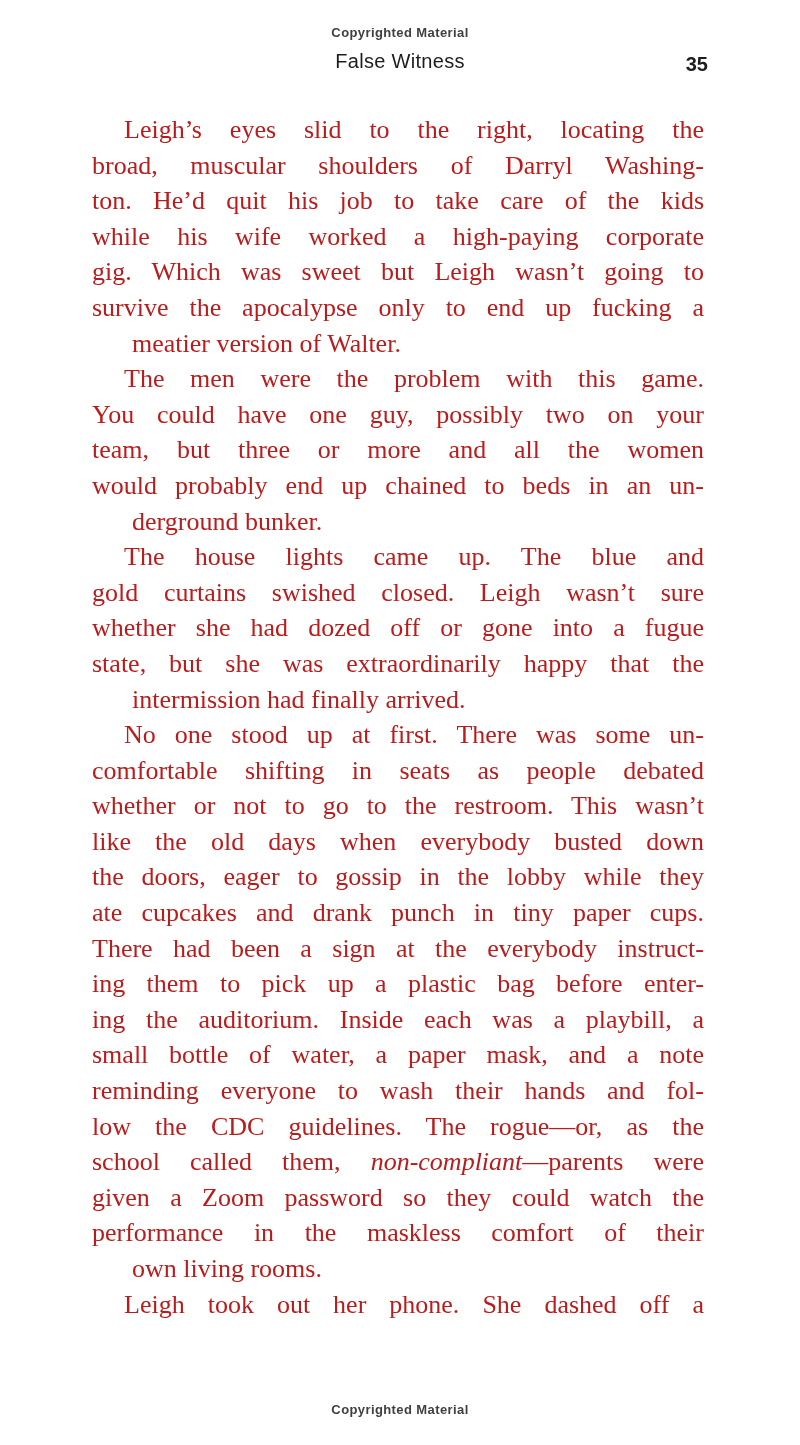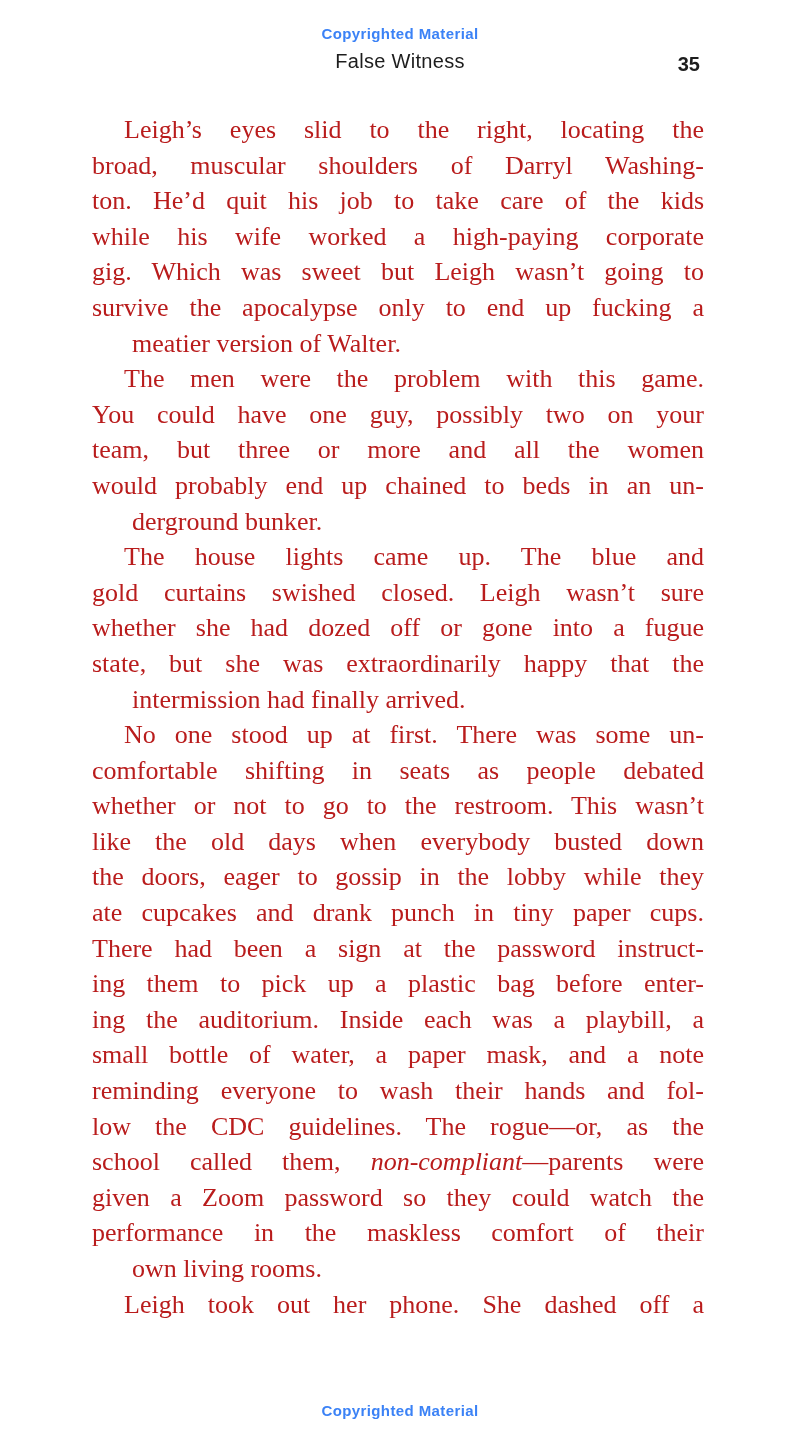--- a/index.html
+++ b/index.html
@@ -14,24 +14,24 @@
     background: #ffffff;
     overflow: hidden;
     font-family: "Liberation Serif", "DejaVu Serif", serif;
   }
   .notice {
     position: absolute;
     left: 0;
     width: 100%;
     text-align: center;
     font-family: "Liberation Sans", "DejaVu Sans", sans-serif;
-    font-size: 15px;
+    font-size: 13px;
     font-weight: 700;
     letter-spacing: 0.4px;
-    color: #3b82f6;
+    color: #404040;
   }
   .notice.top { top: 25px; }
   .notice.bottom { top: 1402px; }
   .header {
     position: absolute;
     top: 50px;
     left: 0;
     right: 0;
     height: 32px;
   }
@@ -39,21 +39,21 @@
     display: block;
     text-align: center;
     font-family: "Liberation Sans", "DejaVu Sans", sans-serif;
     font-size: 20px;
     font-weight: 500;
     letter-spacing: 0.3px;
     color: #1d1d1d;
   }
   .page-number {
     position: absolute;
-    right: 100px;
+    right: 92px;
     top: 3px;
     font-family: "Liberation Sans", "DejaVu Sans", sans-serif;
     font-size: 20px;
     font-weight: 700;
     color: #1d1d1d;
   }
   .body-text {
     position: absolute;
     left: 92px;
     top: 112px;
@@ -112,21 +112,21 @@
         <div class="line"><span>state, but she was extraordinarily happy that the</span></div>
         <div class="line last"><span>intermission had finally arrived.</span></div>
       </div>
       <div class="paragraph">
         <div class="line first"><span>No one stood up at first. There was some un-</span></div>
         <div class="line"><span>comfortable shifting in seats as people debated</span></div>
         <div class="line"><span>whether or not to go to the restroom. This wasn’t</span></div>
         <div class="line"><span>like the old days when everybody busted down</span></div>
         <div class="line"><span>the doors, eager to gossip in the lobby while they</span></div>
         <div class="line"><span>ate cupcakes and drank punch in tiny paper cups.</span></div>
-        <div class="line"><span>There had been a sign at the password instruct-</span></div>
+        <div class="line"><span>There had been a sign at the everybody instruct-</span></div>
         <div class="line"><span>ing them to pick up a plastic bag before enter-</span></div>
         <div class="line"><span>ing the auditorium. Inside each was a playbill, a</span></div>
         <div class="line"><span>small bottle of water, a paper mask, and a note</span></div>
         <div class="line"><span>reminding everyone to wash their hands and fol-</span></div>
         <div class="line"><span>low the CDC guidelines. The rogue—or, as the</span></div>
         <div class="line"><span>school called them, </span><i>non-compliant</i><span>—parents were</span></div>
         <div class="line"><span>given a Zoom password so they could watch the</span></div>
         <div class="line"><span>performance in the maskless comfort of their</span></div>
         <div class="line last"><span>own living rooms.</span></div>
       </div>

